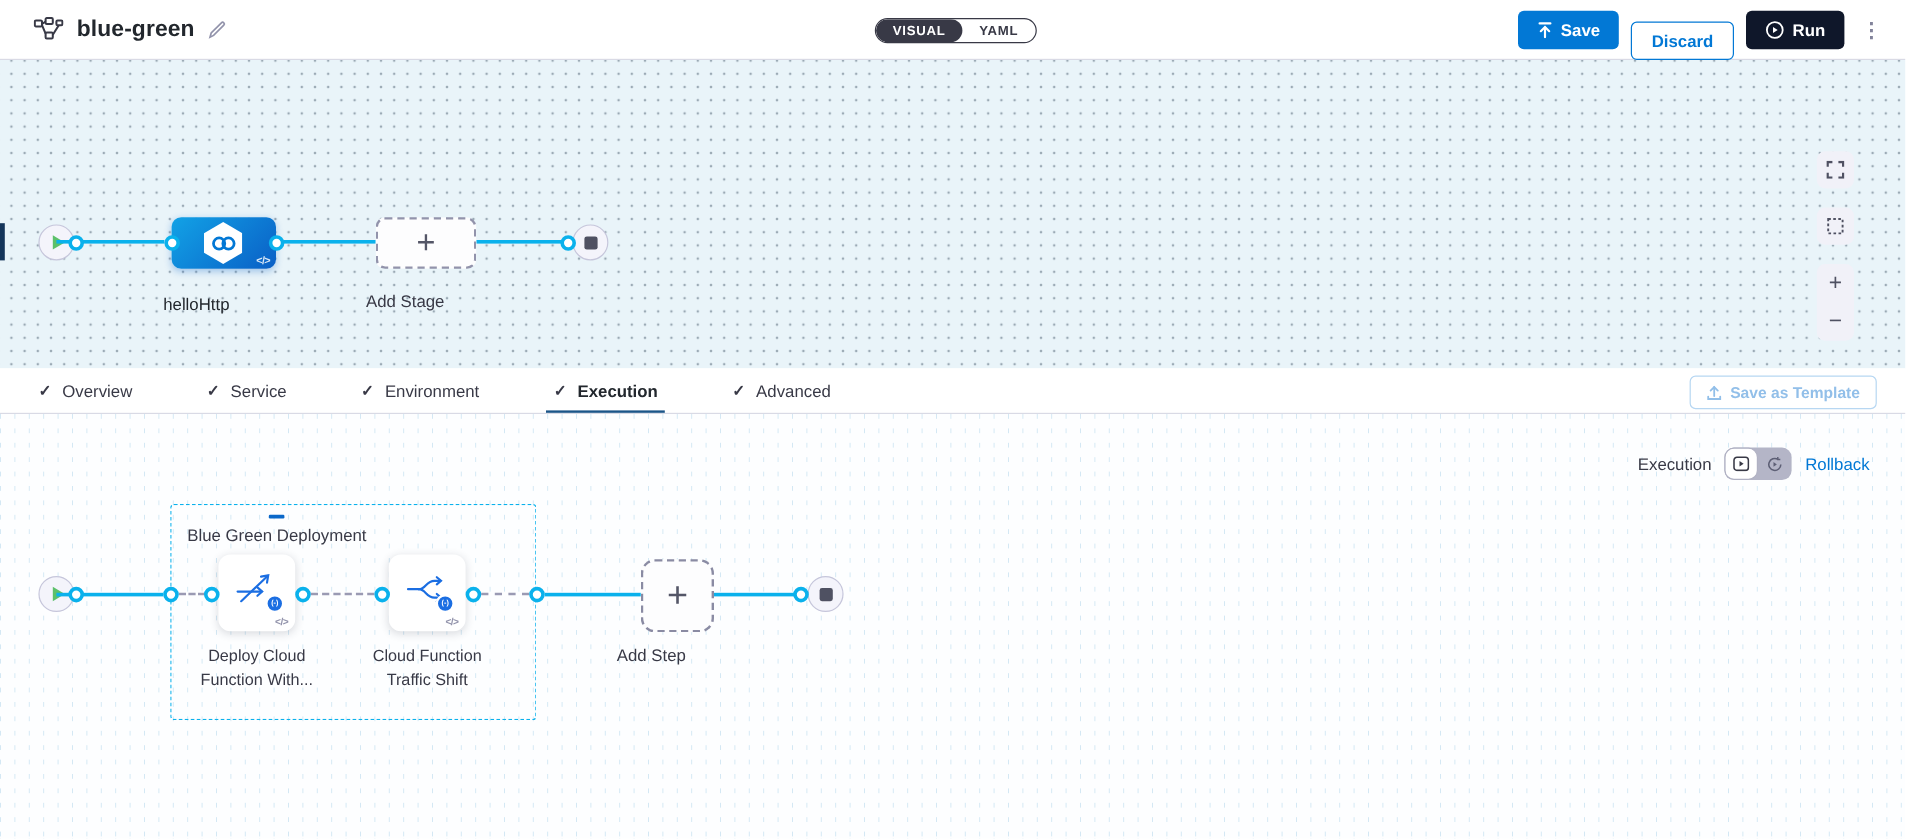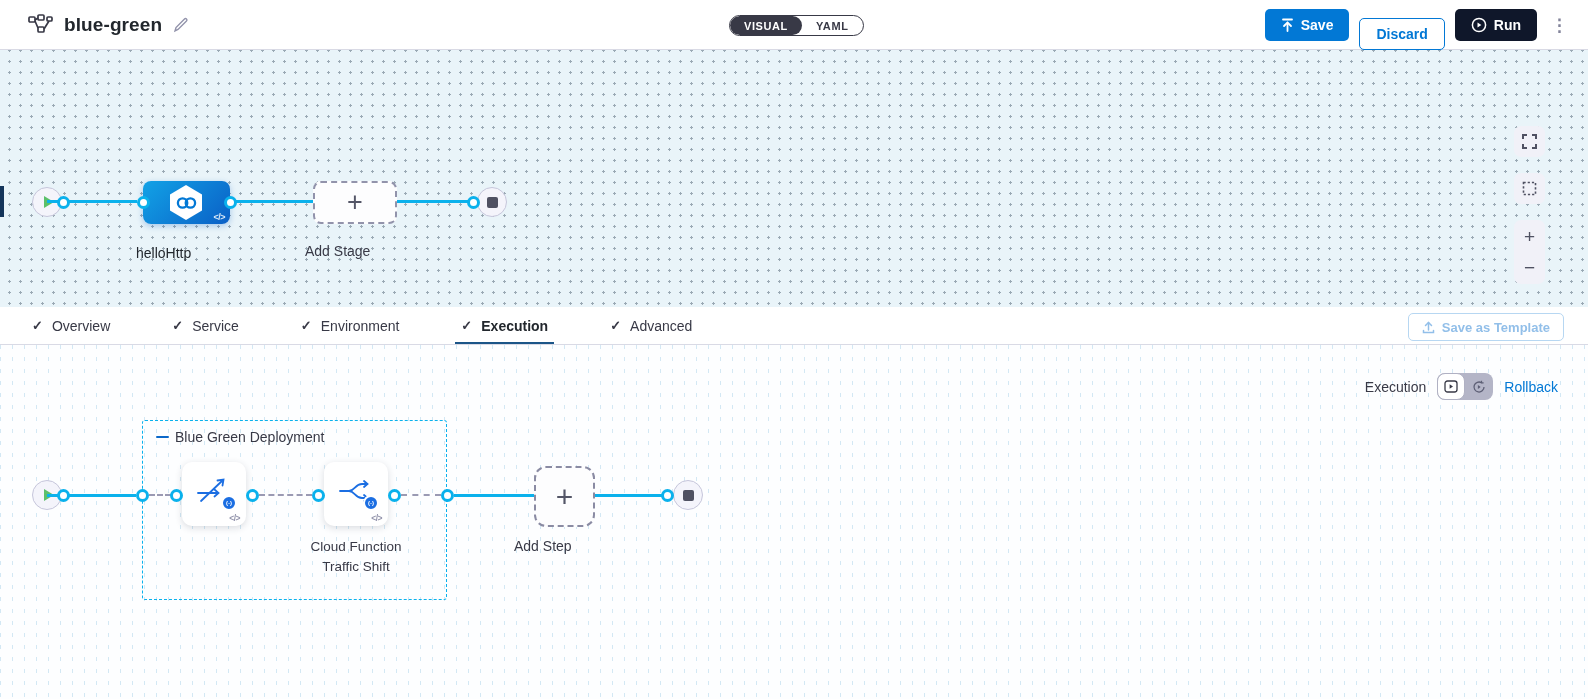--- a/index.html
+++ b/index.html
@@ -67,21 +67,21 @@
       linear-gradient(to right, #d3e8f4 1px, rgba(0,0,0,0) 1px);
     background-size:12px 12px; }
   .exec-header { position:absolute; right:30px; top:28px; display:flex; align-items:center; gap:11px; }
   .exec-mode-label { font-size:14px; color:#383946; }
   .mode-toggle { width:56px; height:27px; background:#b4b5c7; border-radius:8px; display:flex; align-items:center; cursor:pointer; }
   .mode-seg { width:28px; height:27px; display:flex; align-items:center; justify-content:center; }
   .mode-seg.active { background:#fff; border:1px solid #b0b1c3; border-radius:8px; }
   .rollback-link { font-size:14px; color:#0278d5; cursor:pointer; }
 
   .exec-group { position:absolute; left:142px; top:75px; width:305px; height:180px; border:1.6px dashed #0ab1ec; border-radius:3px; z-index:1; }
-  .group-label { position:absolute; left:13px; top:8px; display:flex; align-items:center; gap:6px; font-size:14px; color:#383946; }
+  .group-label { position:absolute; left:13px; top:8px; display:flex; align-items:center; gap:6px; font-size:14px; color:#383946;flex-direction:column; }
   .group-dash { width:13px; height:2.5px; background:#0b68c9; border-radius:1px; }
 
   .step-card { position:absolute; width:64px; height:64px; background:#fff; border-radius:10px; box-shadow:0 2px 7px rgba(40,41,61,.16); cursor:pointer; z-index:4; }
   .step-icon { position:absolute; left:14px; top:15px; }
   .step-badge { position:absolute; right:9px; bottom:15px; width:16px; height:16px; border-radius:50%; background:#1b6ee2; border:2px solid #fff; color:#fff; font-size:6px; font-weight:700; display:flex; align-items:center; justify-content:center; letter-spacing:0; }
   .step-code { position:absolute; right:6px; bottom:3px; font-size:8.5px; font-weight:700; color:#9293ab; letter-spacing:-.5px; }
   .step-label { position:absolute; width:130px; font-size:13.5px; line-height:20px; color:#383946; text-align:center; }
 
   svg { display:block; }
 </style>
@@ -283,20 +283,21 @@
             <path d="M18.5 12.5 L22.5 16 L18.5 19.5"></path>
           <path d="M5 24 L27 3"></path>
             <path d="M21.5 3.5 L27.5 2.5 L26.5 8.5"></path>
         </svg>
       </span>
       <span class="step-badge">(-)</span>
       <span class="step-code">&lt;/&gt;</span>
     </div>
     <div class="port" style="left:170px; top:144px;"></div>
     <div class="port" style="left:246px; top:144px;"></div>
+    <div class="step-label" style="left:149px; top:192px;">Deploy Cloud Function With...</div>
 
     <div class="step-card" style="left:324px; top:117px;">
       <span class="step-icon">
         <svg width="34" height="28" viewBox="0 0 34 28" fill="none" stroke="#1b6ee2" stroke-width="1.8" stroke-linecap="round">
           <path d="M2 14 H11"></path>
             <path d="M11 14 C17 14 17 7 24 7 H29"></path>
             <path d="M11 14 C17 14 17 21 24 21 H29"></path>
           <path d="M26 4 L29.5 7 L26 10"></path>
             <path d="M26 18 L29.5 21 L26 24"></path>
         </svg>

